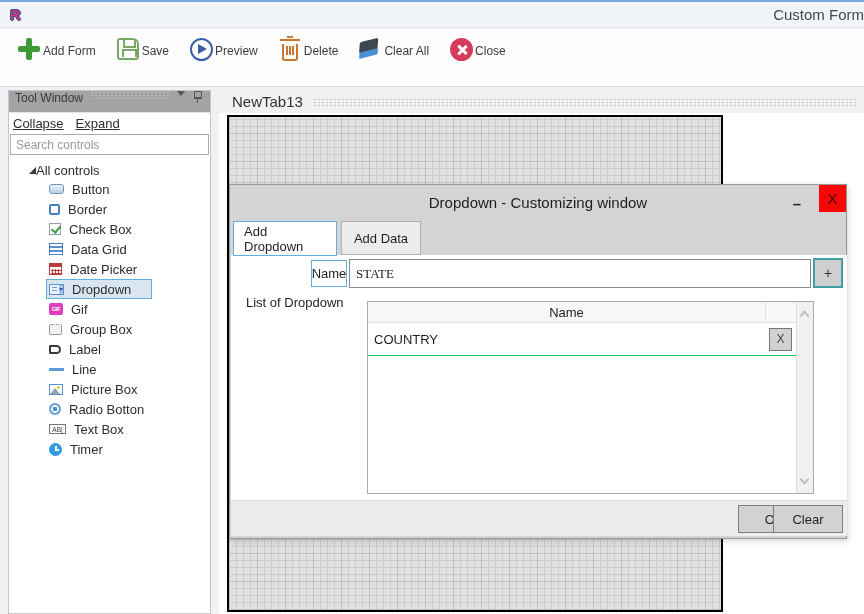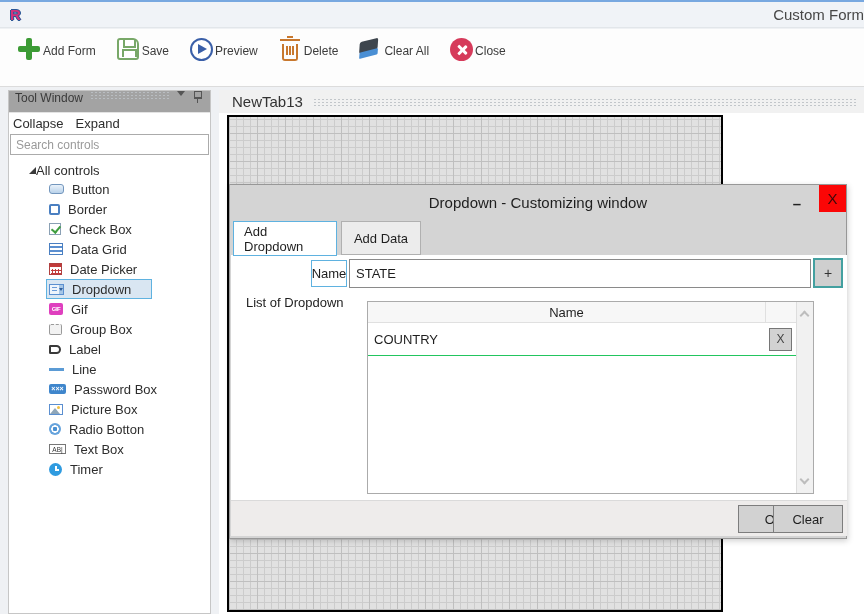--- a/index.html
+++ b/index.html
@@ -42,21 +42,21 @@
   .close-icon::after{transform:rotate(-45deg);}
   
   .sidebar{position:absolute;left:8px;top:88px;width:203px;height:524px;background:#fff;border:1px solid #c6c6c6;}
   .sb-header{height:22px;background:#a3a3a3;display:flex;align-items:flex-start;padding:0 6px;border-bottom:1px solid #e3e3e3;}
   .sb-title{font-size:12px;color:#3a3a3a;white-space:nowrap;}
   .grip{flex:1;height:8px;margin:0 7px;background-image:radial-gradient(#b9bdc1 0.9px,transparent 1px);background-size:4px 3px;}
   .chevron-down-icon{width:0;height:0;border-left:4px solid transparent;border-right:4px solid transparent;border-top:5px solid #555;margin-right:9px;}
   .pin-icon{width:8px;height:8px;border:1px solid #555;border-bottom:2px solid #555;position:relative;margin-right:2px;}
   .pin-icon::after{content:"";position:absolute;left:2px;bottom:-6px;width:1px;height:4px;background:#555;}
   .sb-links{height:21px;display:flex;align-items:center;padding:0 4px;gap:12px;}
-  .sb-link{font-size:13px;color:#2d2d2d;cursor:default;}
+  .sb-link{font-size:13px;color:#2d2d2d;cursor:default;text-decoration:underline;}
   .sb-search{display:block;width:199px;height:21px;margin:0 1px;border:1px solid #ababab;font-size:12px;padding:0 5px;color:#333;
              font-family:"Liberation Sans",sans-serif;outline:none;}
   .sb-search::placeholder{color:#9a9a9a;}
   .tree{margin-top:6px;}
   .tree-root{display:flex;align-items:center;height:18px;padding-left:20px;font-size:13px;color:#2d2d2d;}
   .tri-expanded-icon{width:0;height:0;border-bottom:7px solid #3a3a3a;border-left:7px solid transparent;}
   .tree-item{display:flex;align-items:center;height:20px;padding-left:40px;font-size:13px;color:#2d2d2d;}
   .tree-item .tico{margin-right:8px;flex:none;display:inline-flex;align-items:center;justify-content:center;}
   .tree-item.selected{position:relative;}
   .tree-item.selected::before{content:"";position:absolute;left:37px;right:58px;top:0;bottom:0;
@@ -115,21 +115,21 @@
   .dlg-close{position:absolute;right:0;top:0;width:27px;height:27px;background:#fb0606;color:#3d0a0a;
              display:flex;align-items:center;justify-content:center;font-size:15px;}
   .dlg-tabs{position:absolute;left:0;top:36px;width:100%;height:35px;}
   .dlg-tab{position:absolute;top:0;height:30px;background:#ececec;border:1px solid #b0b0b0;
            display:flex;align-items:center;justify-content:center;font-size:13px;color:#1e1e1e;padding:16px 10px;}
   .dlg-tab.active{height:35px;background:#fff;border:1px solid #5fb2e0;z-index:3;}
   .dlg-content{position:absolute;left:1px;top:70px;width:616px;height:245px;background:#fff;z-index:1;}
   .name-label{position:absolute;left:80px;top:5px;width:36px;height:27px;border:1px solid #5fb2e0;background:#fff;
               display:flex;align-items:center;justify-content:center;font-size:13px;color:#1e1e1e;}
   .name-input{position:absolute;left:118px;top:4px;width:462px;height:29px;border:1px solid #8a8a8a;background:#fff;
-              font-size:13px;color:#1e1e1e;padding:0 6px;font-family:Liberation Sans, sans-serif;outline:none;}
+              font-size:13px;color:#1e1e1e;padding:0 6px;font-family:Liberation Serif, serif;outline:none;}
   .plus-btn{position:absolute;left:582px;top:3px;width:30px;height:30px;background:#cfcfcf;border:2px solid #43a0a0;
             display:flex;align-items:center;justify-content:center;font-size:14px;color:#333;}
   .list-label{position:absolute;left:15px;top:40px;font-size:13px;color:#1e1e1e;}
   .list-table{position:absolute;left:136px;top:46px;width:447px;height:193px;border:1px solid #ababab;background:#fff;}
   .lt-header{position:absolute;left:0;top:0;right:17px;height:21px;background:#f7f7f7;border-bottom:1px solid #e0e0e0;display:flex;}
   .lt-header .hname{flex:1;display:flex;align-items:center;justify-content:center;font-size:13px;color:#1e1e1e;}
   .lt-header .hx{width:31px;border-left:1px solid #e0e0e0;}
   .lt-scroll{position:absolute;right:0;top:0;bottom:0;width:17px;background:#f1f1f1;border-left:1px solid #dddddd;}
   .scroll-up-icon,.scroll-down-icon{position:absolute;left:4px;width:7px;height:7px;border-left:2px solid #bdbdbd;border-top:2px solid #bdbdbd;}
   .scroll-up-icon{top:10px;transform:rotate(45deg);}
@@ -246,24 +246,20 @@
           </div>
           <div class="tree-item">
             <span class="tico label-icon"></span>
             <span class="tree-label">Label</span>
           </div>
           <div class="tree-item">
             <span class="tico line-icon"></span>
             <span class="tree-label">Line</span>
           </div>
           <div class="tree-item">
-            <span class="tico passwordbox-icon"></span>
-            <span class="tree-label">Password Box</span>
-          </div>
-          <div class="tree-item">
             <span class="tico picturebox-icon"></span>
             <span class="tree-label">Picture Box</span>
           </div>
           <div class="tree-item">
             <span class="tico radiobutton-icon"></span>
             <span class="tree-label">Radio Botton</span>
           </div>
           <div class="tree-item">
             <span class="tico textbox-icon"></span>
             <span class="tree-label">Text Box</span>

